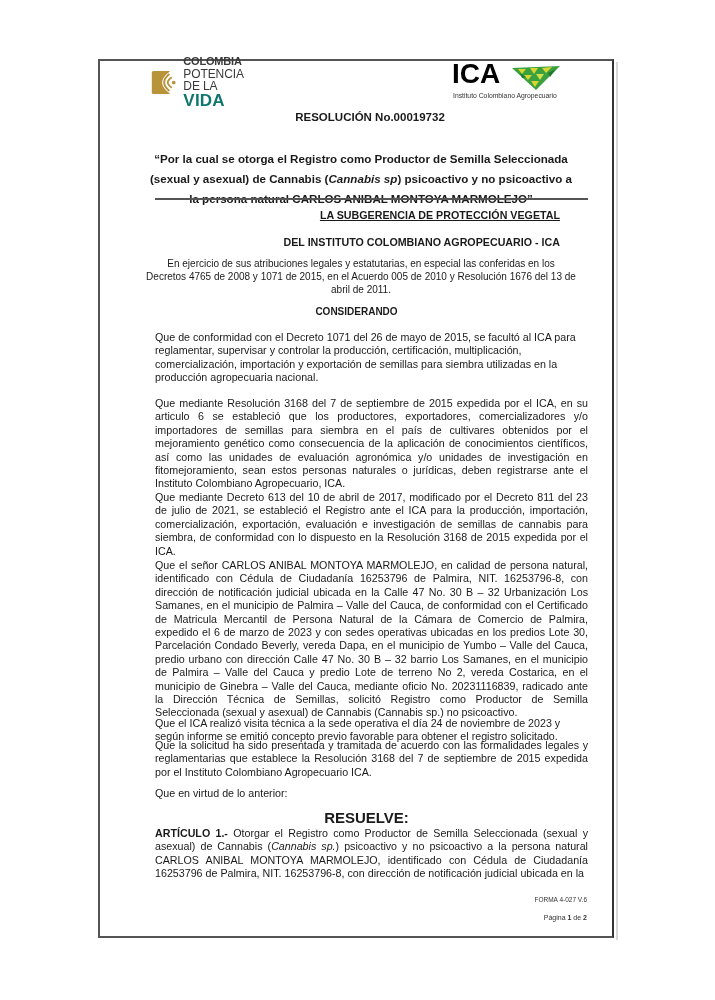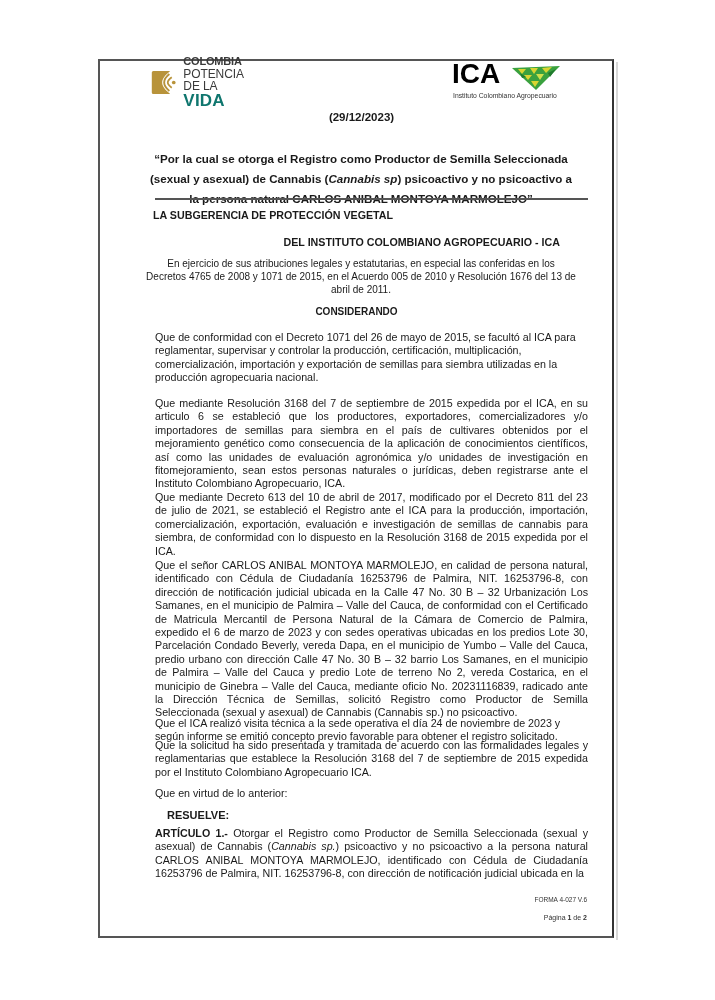--- a/index.html
+++ b/index.html
@@ -17,27 +17,27 @@
     .logo-colombia .w3 { font-weight: bold; font-size: 17px; color: #0f766e; display: block; margin-top: 0px; letter-spacing: 0.2px; }
     .logo-ica { position: absolute; left: 452px; top: 62px; width: 140px; height: 42px; }
     .logo-ica .ica-text { position: absolute; left: 0; top: -4px; font-size: 28px; font-weight: bold; color: #000000; letter-spacing: 0px; }
     .logo-ica .ica-mark { position: absolute; left: 60px; top: 3px; width: 50px; height: 26px; }
     .logo-ica .ica-sub { position: absolute; left: 1px; top: 30px; font-size: 6.8px; color: #333; white-space: nowrap; }
     .res-num { position: absolute; left: 153px; top: 111px; width: 407px; text-align: center; font-weight: bold; font-size: 11.5px; line-height: 13px; }
     .res-num .n { display: block; padding-left: 27px; }
     .res-num .d { display: block; padding-left: 10px; }
     .title { position: absolute; left: 146px; top: 149px; width: 430px; text-align: center; font-weight: bold; font-size: 11.6px; line-height: 20px; }
     .sep { position: absolute; left: 155px; top: 198px; width: 433px; height: 1.5px; background: #555; }
-    .h-sub { position: absolute; left: 153px; top: 209px; width: 407px; text-align: left; font-weight: bold; font-size: 10.7px; }
+    .h-sub { position: absolute; left: 153px; top: 209px; width: 407px; text-align: right; font-weight: bold; font-size: 10.7px; text-decoration: underline; }
     .h-inst { position: absolute; left: 153px; top: 236px; width: 407px; text-align: right; font-weight: bold; font-size: 10.7px; }
     .intro { position: absolute; left: 146px; top: 257px; width: 430px; text-align: center; font-size: 10px; line-height: 13px; }
     .h-cons { position: absolute; left: 153px; top: 306px; width: 407px; text-align: center; font-weight: bold; font-size: 10px; }
     .p { position: absolute; left: 155px; width: 433px; font-size: 10.7px; line-height: 13.4px; text-align: justify; }
     .p.left { text-align: left; }
-    .h-res { position: absolute; left: 137px; top: 809px; width: 407px; font-weight: bold; font-size: 11px; padding-left: 30px; box-sizing: border-box; }
+    .h-res { position: absolute; left: 148px; top: 809px; width: 407px; text-align: center; font-weight: bold; font-size: 15px; padding-left: 30px; box-sizing: border-box; }
     .art-label { font-weight: bold; }
     .footer-form { position: absolute; left: 420px; top: 896px; width: 167px; text-align: right; font-size: 6.5px; color: #333; }
     .footer-page { position: absolute; left: 420px; top: 914px; width: 167px; text-align: right; font-size: 7px; color: #333; }
     .footer-page b { font-weight: bold; }
   </style>
 </head>
 <body>
 
 <div class="page-shadow"></div>
 <div class="page-frame"></div>
@@ -66,21 +66,21 @@
     <polygon points="12,10 20,10 16,15" fill="#d9d531"></polygon>
     <polygon points="24,9 32,9 28,15" fill="#cfe04a"></polygon>
     <polygon points="19,16 27,16 23,22" fill="#d9d531"></polygon>
     <polygon points="36,8 44,4 38,12" fill="#1f7a2d"></polygon>
     <polygon points="8,8 14,12 10,13" fill="#1f7a2d"></polygon>
   </svg>
   <span class="ica-sub">Instituto Colombiano Agropecuario</span>
 </div>
 
 <div class="res-num">
-  <span class="d">(29/12/2023)</span>
+  <span class="n">RESOLUCIÓN No.00019732</span>
 </div>
 
 <div class="title"><span>“Por la cual se otorga el Registro como Productor de Semilla Seleccionada (sexual y asexual) de Cannabis (</span><i>Cannabis sp</i><span>) psicoactivo y no psicoactivo a la persona natural CARLOS ANIBAL MONTOYA MARMOLEJO”</span></div>
 
 <div class="sep"></div>
 
 <div class="h-sub">LA SUBGERENCIA DE PROTECCIÓN VEGETAL</div>
 <div class="h-inst">DEL INSTITUTO COLOMBIANO AGROPECUARIO - ICA</div>
 <div class="intro">En ejercicio de sus atribuciones legales y estatutarias, en especial las conferidas en los Decretos 4765 de 2008 y 1071 de 2015, en el Acuerdo 005 de 2010 y Resolución 1676 del 13 de abril de 2011.</div>
 

